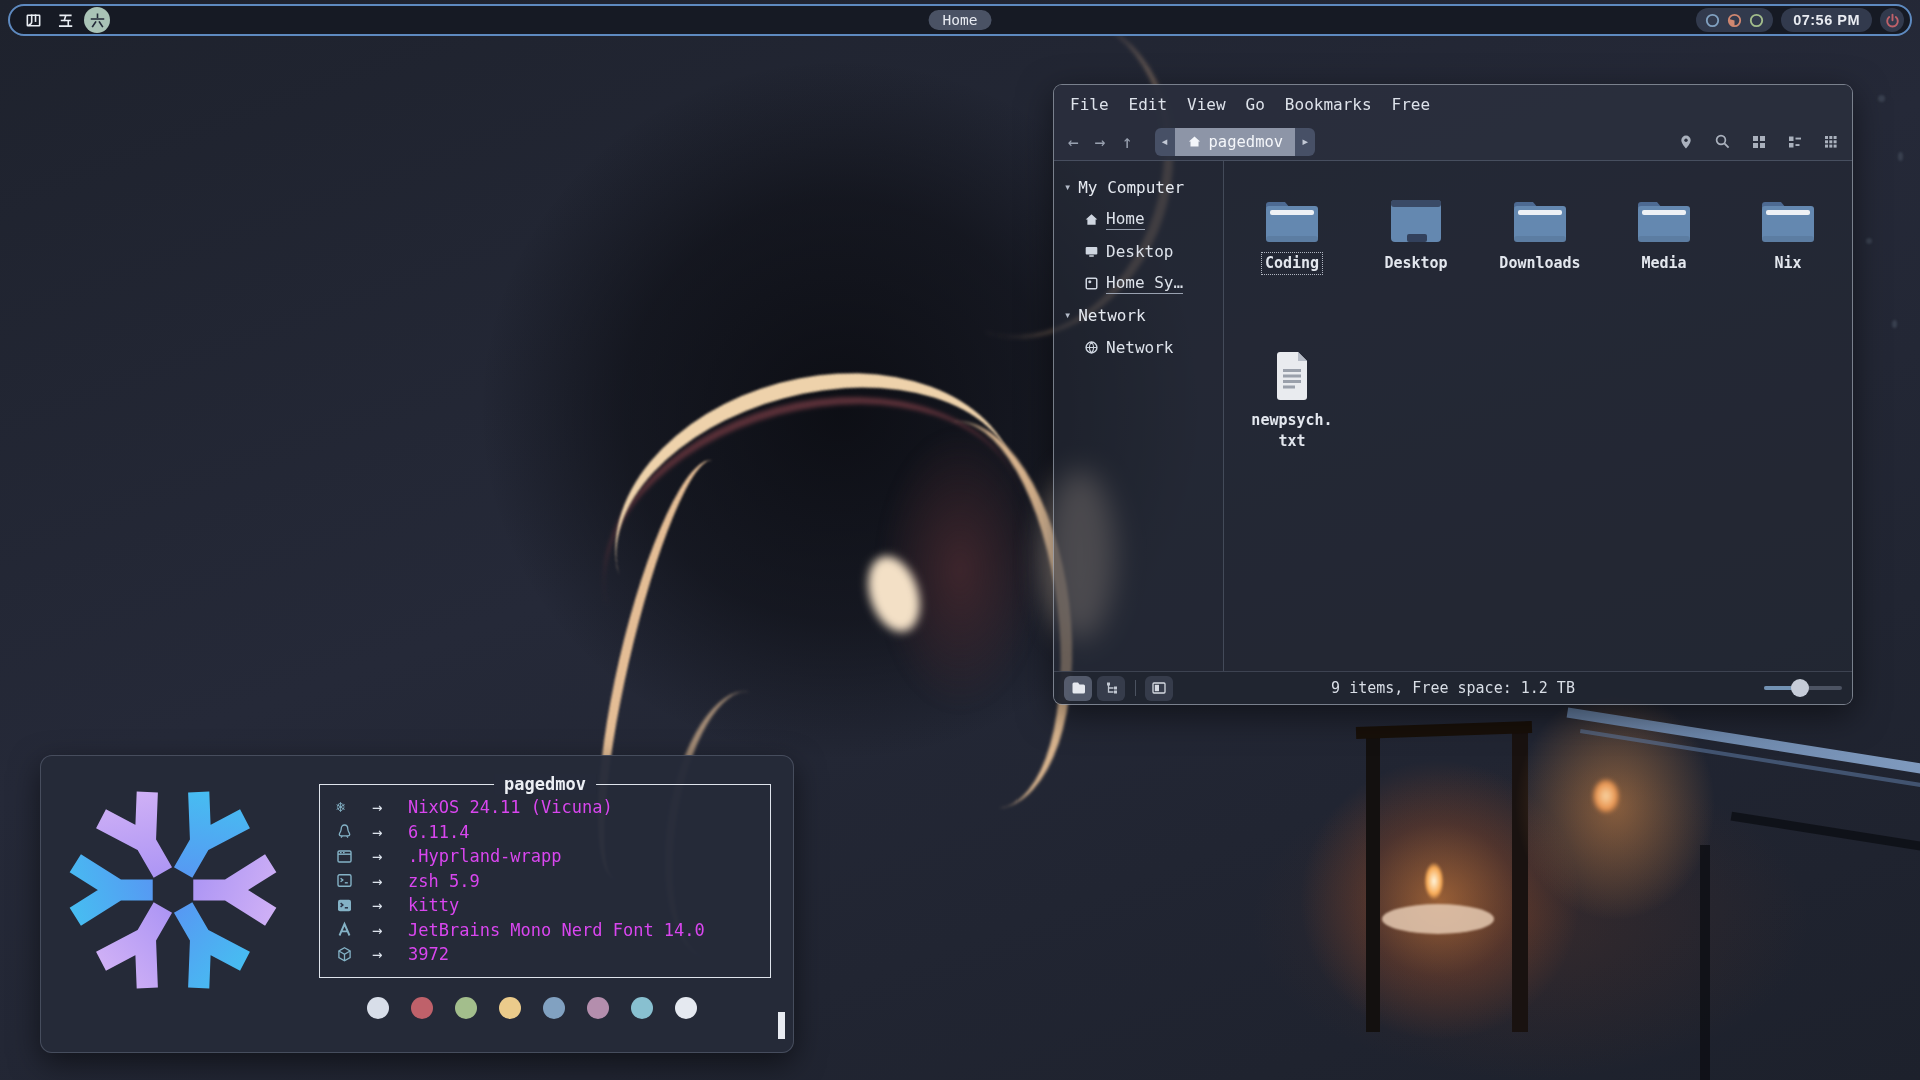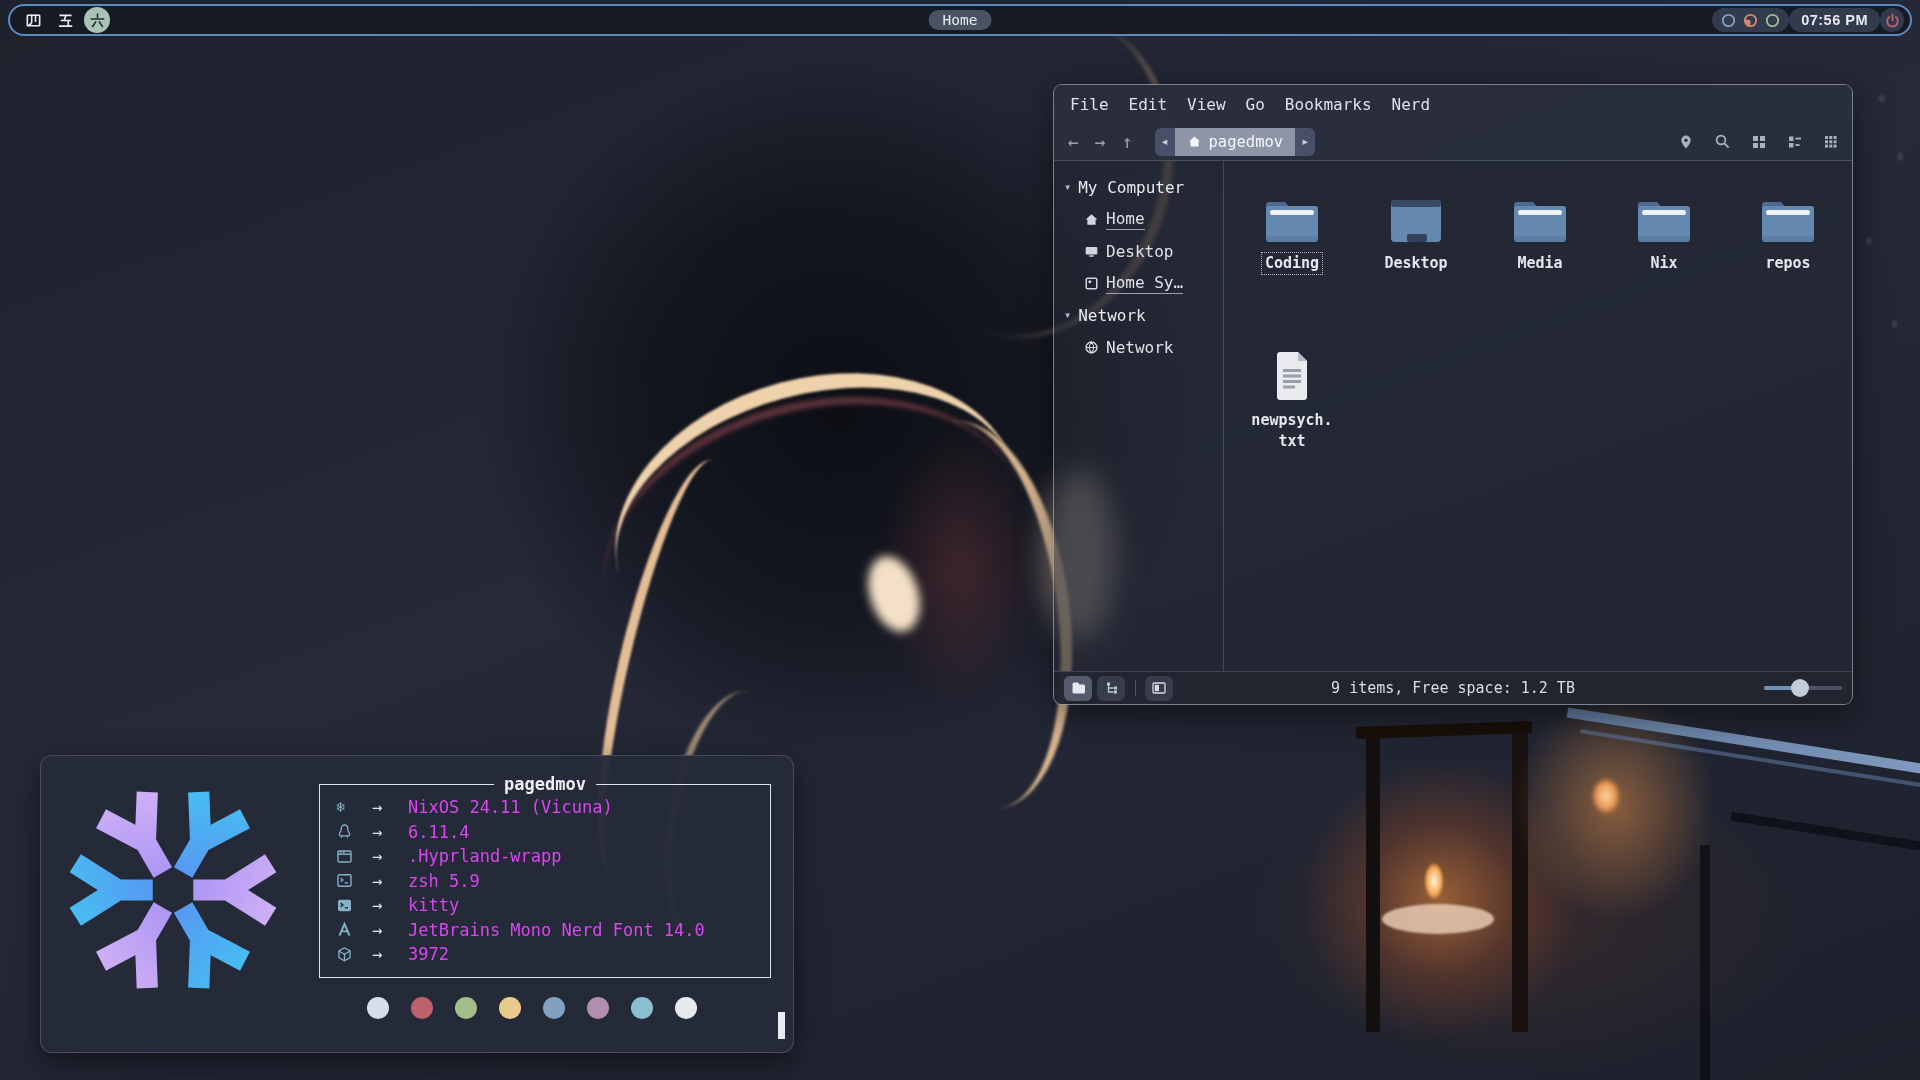--- a/index.html
+++ b/index.html
@@ -49,21 +49,21 @@
     background:#161a24;border:2px solid #5e8ac0;border-radius:16px;
     display:flex;align-items:center;padding:0 6px;}
   .ws{display:flex;align-items:center;gap:6px;margin-left:4px;}
   .ws-item{width:26px;height:26px;border-radius:50%;background:transparent;border:none;cursor:pointer;
     display:flex;align-items:center;justify-content:center;}
   .ws-item.active{background:#a9c3b6;}
   .cjk{stroke:#e9edf3;stroke-width:1.5;fill:none;stroke-linecap:square;}
   .ws-item.active .cjk{stroke:#232a38;}
   .win-title{position:absolute;left:50%;top:50%;transform:translate(-50%,-50%);
     background:#4a5264;color:#e8ebf1;font-size:14.5px;padding:2px 14px;border-radius:12px;}
-  .tray{margin-left:auto;display:flex;align-items:center;gap:0;}
+  .tray{margin-left:auto;display:flex;align-items:center;gap:8px;}
   .pill{height:24px;border-radius:12px;background:#323a4d;display:flex;align-items:center;border:none;}
   .tray-icons{padding:0 9px;gap:7px;}
   .clock{padding:0 12px;color:#e8ebf1;font-size:14.5px;font-weight:bold;letter-spacing:.5px;cursor:pointer;}
   .power{width:24px;height:24px;border-radius:50%;background:#323a4d;border:none;cursor:pointer;
     display:flex;align-items:center;justify-content:center;}
 
   
   .fm{position:absolute;left:1053px;top:84px;width:800px;height:621px;z-index:5;
     border:1px solid rgba(195,202,215,.55);border-radius:9px;overflow:hidden;
     background:rgba(36,40,52,.62);box-shadow:0 10px 34px rgba(0,0,0,.5);
@@ -207,21 +207,21 @@
 </header>
 
 <section class="fm">
 
   <nav class="menubar">
     <button class="menu-item">File</button>
     <button class="menu-item">Edit</button>
     <button class="menu-item">View</button>
     <button class="menu-item">Go</button>
     <button class="menu-item">Bookmarks</button>
-    <button class="menu-item">Nerd</button>
+    <button class="menu-item">Free</button>
   </nav>
 
   <div class="toolbar">
     <button class="navbtn">←</button>
     <button class="navbtn">→</button>
     <button class="navbtn">↑</button>
 
     <div class="crumbs">
       <button class="chev">◂</button>
       <button class="crumb">
@@ -342,44 +342,44 @@
       </div>
       <div class="fitem">
         <div class="ficon">
           <svg width="62" height="50" viewBox="0 0 62 50">
               <path d="M5 9a3 3 0 0 1 3-3h16l5 6H5z" fill="#4d6a92"></path>
               <rect x="5" y="10" width="52" height="36" rx="3" fill="#6488b0"></rect>
               <rect x="9" y="14" width="44" height="5" rx="2" fill="#eef1f5"></rect>
               <rect x="5" y="40" width="52" height="6" rx="3" fill="rgba(0,0,0,.08)"></rect>
             </svg>
         </div>
+        <div class="flabel">Downloads</div>
+      </div>
+      <div class="fitem">
+        <div class="ficon">
+          <svg width="62" height="50" viewBox="0 0 62 50">
+              <path d="M5 9a3 3 0 0 1 3-3h16l5 6H5z" fill="#4d6a92"></path>
+              <rect x="5" y="10" width="52" height="36" rx="3" fill="#6488b0"></rect>
+              <rect x="9" y="14" width="44" height="5" rx="2" fill="#eef1f5"></rect>
+              <rect x="5" y="40" width="52" height="6" rx="3" fill="rgba(0,0,0,.08)"></rect>
+            </svg>
+        </div>
         <div class="flabel">Media</div>
       </div>
 
       <div class="fitem">
         <div class="ficon">
           <svg width="62" height="50" viewBox="0 0 62 50">
               <path d="M5 9a3 3 0 0 1 3-3h16l5 6H5z" fill="#4d6a92"></path>
               <rect x="5" y="10" width="52" height="36" rx="3" fill="#6488b0"></rect>
               <rect x="9" y="14" width="44" height="5" rx="2" fill="#eef1f5"></rect>
               <rect x="5" y="40" width="52" height="6" rx="3" fill="rgba(0,0,0,.08)"></rect>
             </svg>
         </div>
         <div class="flabel">Nix</div>
-      </div>
-      <div class="fitem">
-        <div class="ficon">
-          <svg width="62" height="50" viewBox="0 0 62 50">
-              <path d="M5 9a3 3 0 0 1 3-3h16l5 6H5z" fill="#4d6a92"></path>
-              <rect x="5" y="10" width="52" height="36" rx="3" fill="#6488b0"></rect>
-              <rect x="9" y="14" width="44" height="5" rx="2" fill="#eef1f5"></rect>
-              <rect x="5" y="40" width="52" height="6" rx="3" fill="rgba(0,0,0,.08)"></rect>
-            </svg>
-        </div>
-        <div class="flabel">repos</div>
       </div>
       <div class="fitem">
         <div class="ficon">
           <svg width="42" height="54" viewBox="0 0 42 54">
               <path d="M6 6a3 3 0 0 1 3-3h18l9 9v36a3 3 0 0 1-3 3H9a3 3 0 0 1-3-3z" fill="#e9ebef"></path>
               <path d="M27 3l9 9h-9z" fill="#b6bcc7"></path>
               <rect x="12" y="20" width="18" height="3" fill="#9aa0ab"></rect>
               <rect x="12" y="25.5" width="18" height="3" fill="#9aa0ab"></rect>
               <rect x="12" y="31" width="18" height="3" fill="#9aa0ab"></rect>
               <rect x="12" y="36.5" width="12" height="3" fill="#9aa0ab"></rect>

